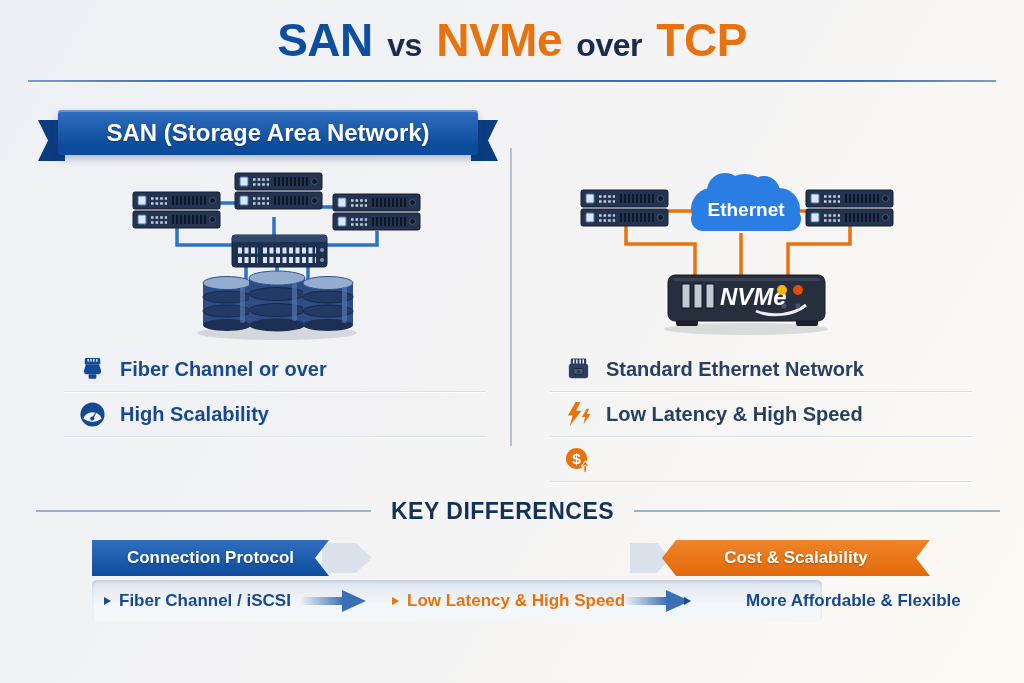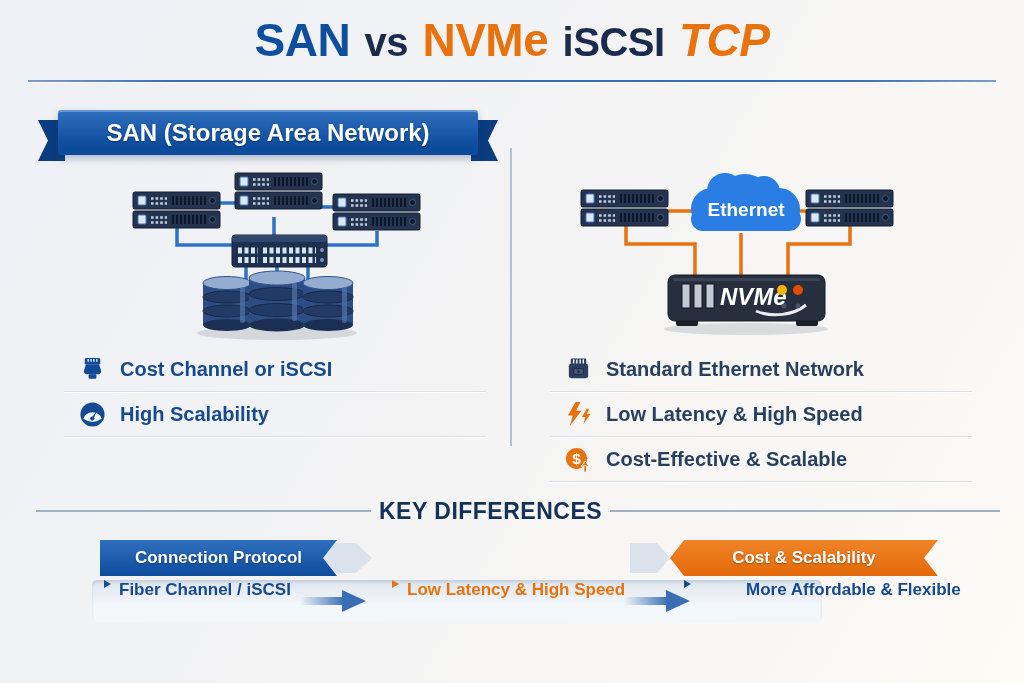--- a/index.html
+++ b/index.html
@@ -5,24 +5,24 @@
   html,body{margin:0;padding:0;background:#dfe3e8;}
   *{box-sizing:border-box;font-family:"Liberation Sans",sans-serif;}
   .stage{position:relative;width:1024px;height:683px;overflow:hidden;
     background:linear-gradient(120deg,#edf0f5 0%,#f3f3f4 45%,#fdfaf5 100%);}
 
   
   h1{margin:0;position:absolute;top:14px;left:0;right:0;text-align:center;
      font-weight:bold;line-height:52px;letter-spacing:-0.5px;}
   h1 span{display:inline-block;vertical-align:baseline;}
   .t-big{font-size:46px;}
-  .t-small{font-size:40px;color:#1b2b4d;margin:0 6px;}
+  .t-small{font-size:32px;color:#1b2b4d;margin:0 6px;}
   .t-san{color:#0d4f9e;}
   .t-nvme{color:#e8720e;}
-  .t-tcp{color:#e8720e;font-style:italic;}
+  .t-tcp{color:#e8720e;}
   .title-rule{position:absolute;top:80px;left:28px;right:28px;height:2px;
     background:linear-gradient(90deg,#7d9cc6,#3a6db3 15%,#3a6db3 85%,#7d9cc6);
     box-shadow:0 1px 0 rgba(255,255,255,.9);}
 
   
   .ribbon{position:absolute;top:110px;width:420px;height:45px;}
   .ribbon .band{position:absolute;inset:0;z-index:1;border-radius:3px;
     display:flex;align-items:center;justify-content:center;
     color:#fff;font-weight:bold;font-size:24px;
     text-shadow:0 1px 2px rgba(0,0,0,.35);
@@ -49,65 +49,65 @@
   .f-nvme{left:550px;}
   .feat{height:45px;display:flex;align-items:center;gap:14px;
     border-bottom:1px solid #d7dfe9;box-shadow:0 1px 0 #ffffff;padding-left:14px;}
   .feat .ic{width:28px;height:28px;flex:0 0 28px;display:flex;align-items:center;justify-content:center;}
   .flabel{font-size:20px;font-weight:bold;}
   .f-san .flabel{color:#17498f;}
   .f-nvme .flabel{color:#28405f;}
 
   
   .kd-heading{position:absolute;top:497px;left:36px;right:24px;height:28px;
-    display:flex;align-items:center;gap:8px;}
+    display:flex;align-items:center;gap:20px;}
   .kd-heading .hline{height:1.5px;background:#9db1c9;}
   .kd-heading .hline.l{flex:0 0 335px;}
   .kd-heading .hline.r{flex:1;}
   .kd-title{font-size:23px;font-weight:bold;color:#143257;letter-spacing:.5px;white-space:nowrap;}
 
   .kd-banner{position:absolute;top:540px;height:36px;line-height:36px;text-align:center;
-    color:#fff;font-weight:bold;font-size:17px;text-shadow:0 1px 2px rgba(0,0,0,.3);z-index:2;margin-left:8px;}
+    color:#fff;font-weight:bold;font-size:17px;text-shadow:0 1px 2px rgba(0,0,0,.3);z-index:2;}
   .kd-banner.blue{background:linear-gradient(180deg,#2f6fbe,#0d4c9c);}
   .kd-banner.orange{background:linear-gradient(180deg,#f08428,#e2690a);}
   .clip-r{clip-path:polygon(0 0,100% 0,calc(100% - 14px) 50%,100% 100%,0 100%);}
   .clip-lr{clip-path:polygon(14px 0,100% 0,calc(100% - 14px) 50%,100% 100%,14px 100%,0 50%);}
   .b1{left:92px;width:237px;}
   .b2{left:365px;width:273px;}
   .b3{left:662px;width:268px;}
   .kd-chev{position:absolute;top:543px;height:30px;background:#dbe2eb;z-index:1;
     clip-path:polygon(0 0,68% 0,100% 50%,68% 100%,0 100%);}
   .c1{left:322px;width:50px;}
   .c2{left:630px;width:40px;}
 
   .kd-strip{position:absolute;top:580px;left:92px;width:730px;height:42px;border-radius:5px;
     background:linear-gradient(180deg,#dde5ed,#f4f7fa 60%);
     box-shadow:inset 0 2px 3px rgba(30,60,110,.14);}
-  .kd-val{position:absolute;top:0;height:42px;display:flex;align-items:flex-start;
+  .kd-val{position:absolute;top:0;height:42px;display:flex;align-items:center;
     font-size:17px;font-weight:bold;white-space:nowrap;}
   .kd-val .tri{width:0;height:0;border-left:7px solid currentColor;
     border-top:4.5px solid transparent;border-bottom:4.5px solid transparent;
     display:inline-block;margin-right:8px;}
   .v1{left:12px;color:#17498f;}
   .v2{left:300px;color:#e8720e;}
   .v3{left:592px;color:#17498f;gap:47px;}
   .kd-arrow{position:absolute;top:10px;}
   .a1{left:208px;}
   .a2{left:532px;}
 </style>
 </head>
 <body>
 
 <div class="stage">
 
   <h1>
     <span class="t-big t-san">SAN</span>
     <span class="t-small">vs</span>
     <span class="t-big t-nvme">NVMe</span>
-    <span class="t-small">iSCSI</span>
+    <span class="t-small">over</span>
     <span class="t-big t-tcp">TCP</span>
   </h1>
   <div class="title-rule"></div>
 
   <div class="ribbon blue ribbon-san">
     <div class="tail l"></div>
     <div class="tail r"></div>
     <div class="band">SAN (Storage Area Network)</div>
   </div>
 
@@ -256,21 +256,21 @@
           <path d="M7,9 L21,9 L23,15.5 Q23,19 19,19 L9,19 Q5,19 5,15.5 Z"></path>
           <rect x="10" y="19" width="8" height="4.5" rx="1"></rect>
           <g stroke="#eef3fa" stroke-width="1.4">
             <line x1="9.5" y1="3" x2="9.5" y2="6"></line>
               <line x1="12.5" y1="3" x2="12.5" y2="6"></line>
             <line x1="15.5" y1="3" x2="15.5" y2="6"></line>
               <line x1="18.5" y1="3" x2="18.5" y2="6"></line>
           </g>
         </svg>
       </span>
-      <span class="flabel">Cost Channel or iSCSI</span>
+      <span class="flabel">Fiber Channel or over</span>
     </div>
     <div class="feat">
       <span class="ic">
         <svg viewBox="0 0 28 28" width="27" height="27">
           <circle cx="14" cy="14" r="12.5" fill="#134a94"></circle>
           <path d="M4.5,18.5 A10,10 0 0 1 23.5,18.5 Q14,25 4.5,18.5 Z" fill="#f4f7fb"></path>
           <polygon points="12.6,18.5 15,18.5 19.5,8.5" fill="#134a94"></polygon>
           <circle cx="13.8" cy="18.2" r="2.2" fill="#134a94"></circle>
         </svg>
       </span>
@@ -307,21 +307,20 @@
     </div>
     <div class="feat">
       <span class="ic">
         <svg viewBox="0 0 28 28" width="27" height="27">
           <circle cx="12" cy="13" r="11" fill="#e8720e"></circle>
           <text x="12" y="18.5" font-size="16" font-weight="bold" fill="#ffffff" text-anchor="middle">$</text>
           <polygon points="21,15.5 17,21 25,21" fill="#e8720e" stroke="#ffffff"></polygon>
           <rect x="19.6" y="20.5" width="2.8" height="6.5" fill="#e8720e" stroke="#ffffff" stroke-width="0.8"></rect>
         </svg>
       </span>
-      <span class="flabel">Cost-Effective &amp; Scalable</span>
     </div>
   </div>
 
   <div class="kd-heading">
     <span class="hline l"></span>
     <span class="kd-title">KEY DIFFERENCES</span>
     <span class="hline r"></span>
   </div>
 
   <div class="kd-chev c1"></div>

